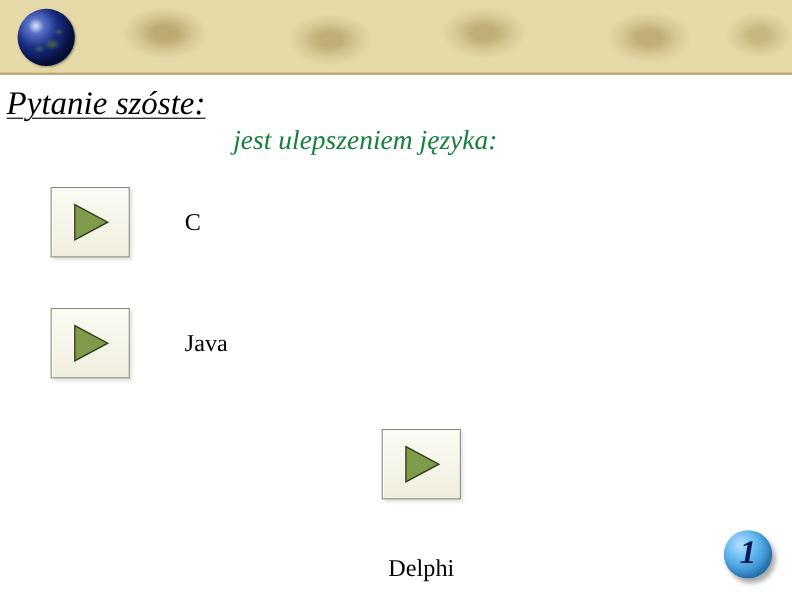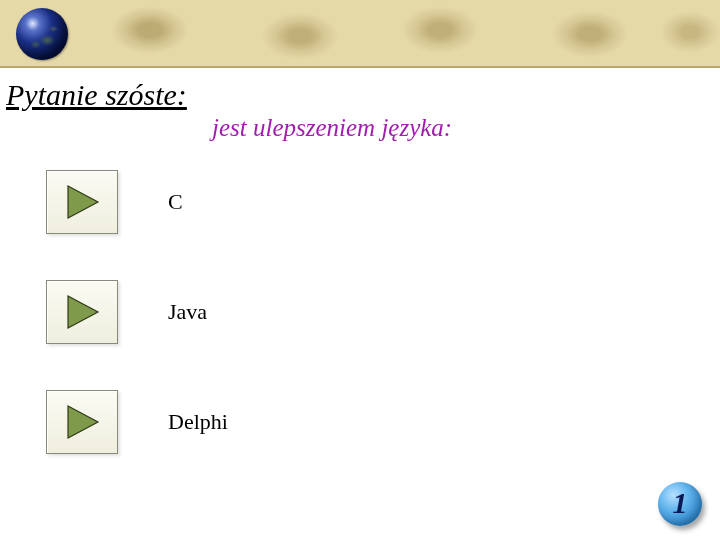--- a/index.html
+++ b/index.html
@@ -51,53 +51,52 @@
       radial-gradient(ellipse 7px 5px at 38% 70%, rgba(90,120,60,.6), transparent 80%),
       radial-gradient(ellipse 6px 4px at 72% 40%, rgba(110,130,70,.55), transparent 80%);
   }
   .question {
     padding: 10px 6px 0 6px;
   }
   .q-line1 {
     display: flex;
     align-items: flex-end;
     gap: 6px;
-    text-decoration: underline;
   }
   .q-title {
     font-size: 30px;
     font-style: italic;
     color: #000;
     text-decoration: underline;
     text-decoration-thickness: 1px;
     text-underline-offset: 3px;
   }
   .q-body {
     font-size: 25px;
     font-style: italic;
     color: #000;
   }
   .q-line2 {
     font-size: 25px;
     font-style: italic;
-    color: #a21caf;
+    color: #15803d;
     padding-left: 206px;
     margin-top: 2px;
   }
   .answers {
     margin-top: 28px;
   }
   .answer {
     display: flex;
     align-items: center;
     margin-bottom: 46px;
     padding-left: 46px;
     gap: 50px;
   }
-  .answer:last-child { margin-bottom: 0; }
+  .answer:last-child { margin-bottom: 0; flex-direction: column; }
   .play-btn {
     width: 72px;
     height: 64px;
     background: linear-gradient(#fbfbf4, #efeede);
     border: 1px solid #8a8a7a;
     box-shadow: 1px 1px 0 #fff inset, 2px 2px 3px rgba(0,0,0,.12);
     display: flex;
     align-items: center;
     justify-content: center;
     cursor: pointer;

